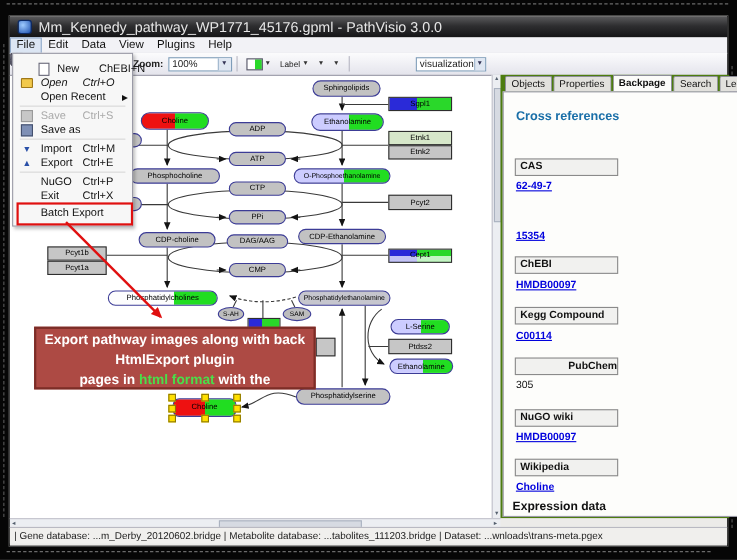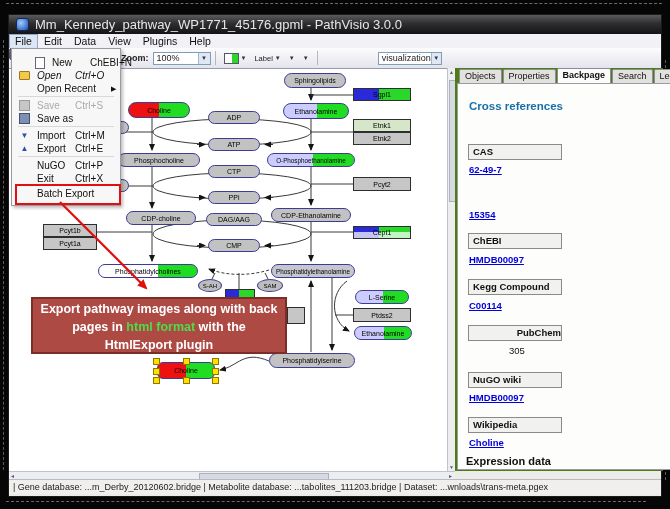--- a/index.html
+++ b/index.html
@@ -352,22 +352,22 @@
     <div class="handle" style="left:174px;top:289px;"></div>
     <div class="handle" style="left:203px;top:289px;"></div>
     <div class="handle" style="left:144px;top:299px;"></div>
     <div class="handle" style="left:203px;top:299px;"></div>
     <div class="handle" style="left:144px;top:308px;"></div>
     <div class="handle" style="left:174px;top:308px;"></div>
     <div class="handle" style="left:203px;top:308px;"></div>
 
     <div id="callout">
       <div><span>Export pathway images along with back</span></div>
+      <div><span>HtmlExport plugin</span></div>
       <div><span>pages in </span><span class="hl">html format</span><span> with the</span></div>
-      <div><span>HtmlExport plugin</span></div>
     </div>
   </div>
 
   <div id="vscroll">
     <span class="sb-arrow" style="left:1px;top:0;">▲</span>
     <span class="sb-arrow" style="left:1px;bottom:0;">▼</span>
     <div class="sb-thumb" style="left:1px;top:12px;width:5px;height:120px;"></div>
   </div>
   <div id="hscroll">
     <span class="sb-arrow" style="left:1px;top:0;">◄</span>
@@ -391,21 +391,21 @@
 
       <div class="bp-box" style="top:105px;margin-top:44px;">ChEBI</div>
       <div class="bp-link" style="top:125px;">15354</div>
 
       <div class="bp-link" style="top:170px;">HMDB00097</div>
 
       <div class="bp-box" style="top:195px;">Kegg Compound</div>
       <div class="bp-link" style="top:216px;">C00114</div>
 
       <div class="bp-box" style="top:241px;text-align:right;">PubChem</div>
-      <div class="bp-plain" style="top:261px;margin-left:40px;">305</div>
+      <div class="bp-plain" style="top:261px;">305</div>
 
       <div class="bp-box" style="top:288px;">NuGO wiki</div>
       <div class="bp-link" style="top:308px;">HMDB00097</div>
 
       <div class="bp-box" style="top:333px;">Wikipedia</div>
       <div class="bp-link" style="top:353px;">Choline</div>
 
       <div class="bp-footer" style="top:371px;">Expression data</div>
     </div>
   </div>

